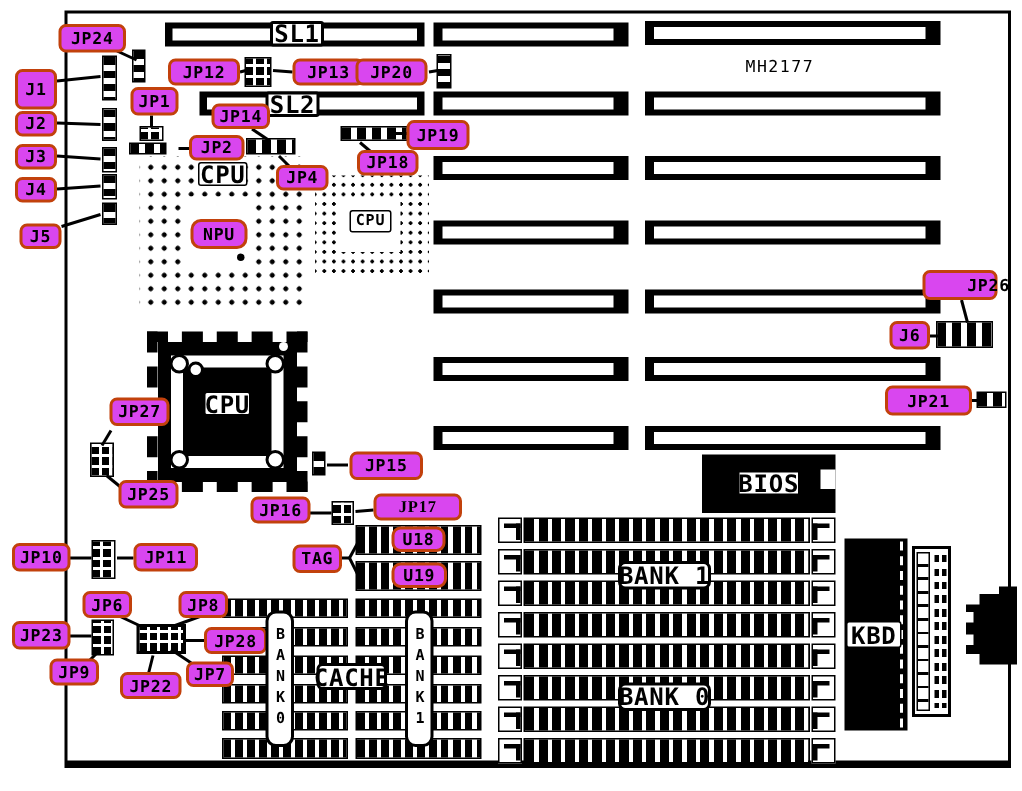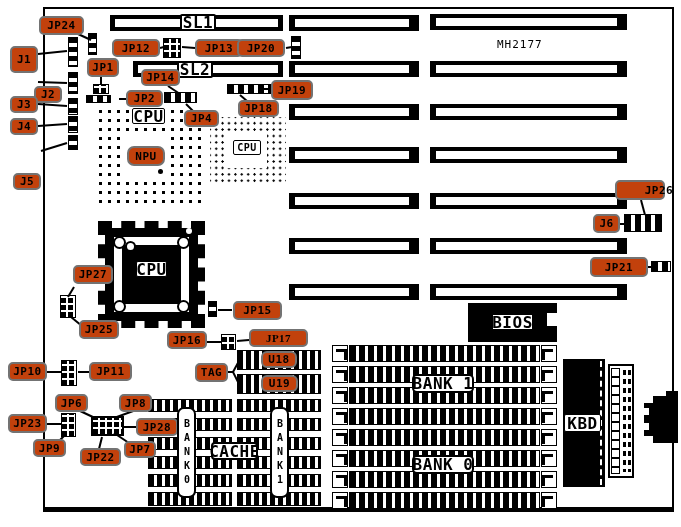--- a/index.html
+++ b/index.html
@@ -1,21 +1,21 @@
 <!DOCTYPE html>
 <html><head>
 <meta charset="utf-8">
 <style>
   html,body{margin:0;padding:0;background:#fff;}
   #stage{position:relative;width:681px;height:527px;background:#fff;overflow:hidden;
          font-family:"DejaVu Sans Mono","Liberation Mono",monospace;color:#000;}
   #board{position:absolute;left:43px;top:7px;width:631px;height:505px;
          border:2px solid #000;border-bottom:5px solid #000;box-sizing:border-box;background:#fff;}
   
-  .callout{position:absolute;background:#c2410c;border:2px solid #737373;border-radius:5px;
+  .callout{position:absolute;background:#d946ef;border:2px solid #c2410c;border-radius:5px;
            display:flex;align-items:center;justify-content:center;
            font-size:11px;font-weight:bold;letter-spacing:0.5px;z-index:30;box-sizing:border-box;white-space:nowrap;}
   .boxlabel{position:absolute;background:#fff;border:2px solid #000;border-radius:2px;
            display:flex;align-items:center;justify-content:center;
            font-size:16px;font-weight:bold;letter-spacing:0.5px;z-index:30;box-sizing:border-box;white-space:nowrap;}
   .vlabel{position:absolute;background:#fff;border:2px solid #000;border-radius:7px;
           writing-mode:vertical-lr;text-orientation:upright;display:flex;align-items:center;justify-content:center;
           font-size:10px;font-weight:bold;letter-spacing:3px;z-index:30;box-sizing:border-box;line-height:1;}
   .plain{position:absolute;font-size:11px;letter-spacing:1px;z-index:6;}
   
@@ -246,24 +246,24 @@
       <line x1="78" y1="410" x2="95" y2="418"></line>
         <line x1="136" y1="410" x2="114" y2="418"></line>
       <line x1="136" y1="427" x2="124" y2="427"></line>
         <line x1="99" y1="449" x2="102" y2="437"></line>
       <line x1="129" y1="443" x2="114" y2="433"></line>
     </g>
   </svg>
 
   <div class="callout" style="left:39px;top:16px;width:45px;height:19px;">JP24</div>
   <div class="callout" style="left:10px;top:46px;width:28px;height:27px;">J1</div>
-  <div class="callout" style="left:10px;top:86px;width:28px;height:17px;margin-left:24px;">J2</div>
+  <div class="callout" style="left:10px;top:74px;width:28px;height:17px;">J2</div>
   <div class="callout" style="left:10px;top:96px;width:28px;height:17px;">J3</div>
   <div class="callout" style="left:10px;top:118px;width:28px;height:17px;">J4</div>
-  <div class="callout" style="left:13px;top:149px;width:28px;height:17px;margin-top:24px;">J5</div>
+  <div class="callout" style="left:13px;top:149px;width:28px;height:17px;">J5</div>
   <div class="boxlabel" style="left:180px;top:14px;width:36px;height:17px;">SL1</div>
   <div class="boxlabel" style="left:177px;top:61px;width:36px;height:17px;">SL2</div>
   <div class="callout" style="left:112px;top:39px;width:48px;height:18px;">JP12</div>
   <div class="callout" style="left:195px;top:39px;width:48px;height:18px;">JP13</div>
   <div class="callout" style="left:237px;top:39px;width:48px;height:18px;">JP20</div>
   <div class="callout" style="left:87px;top:58px;width:32px;height:19px;">JP1</div>
   <div class="callout" style="left:141px;top:69px;width:39px;height:17px;">JP14</div>
   <div class="callout" style="left:126px;top:90px;width:37px;height:17px;">JP2</div>
   <div class="callout" style="left:271px;top:80px;width:42px;height:20px;">JP19</div>
   <div class="callout" style="left:238px;top:100px;width:41px;height:17px;">JP18</div>

